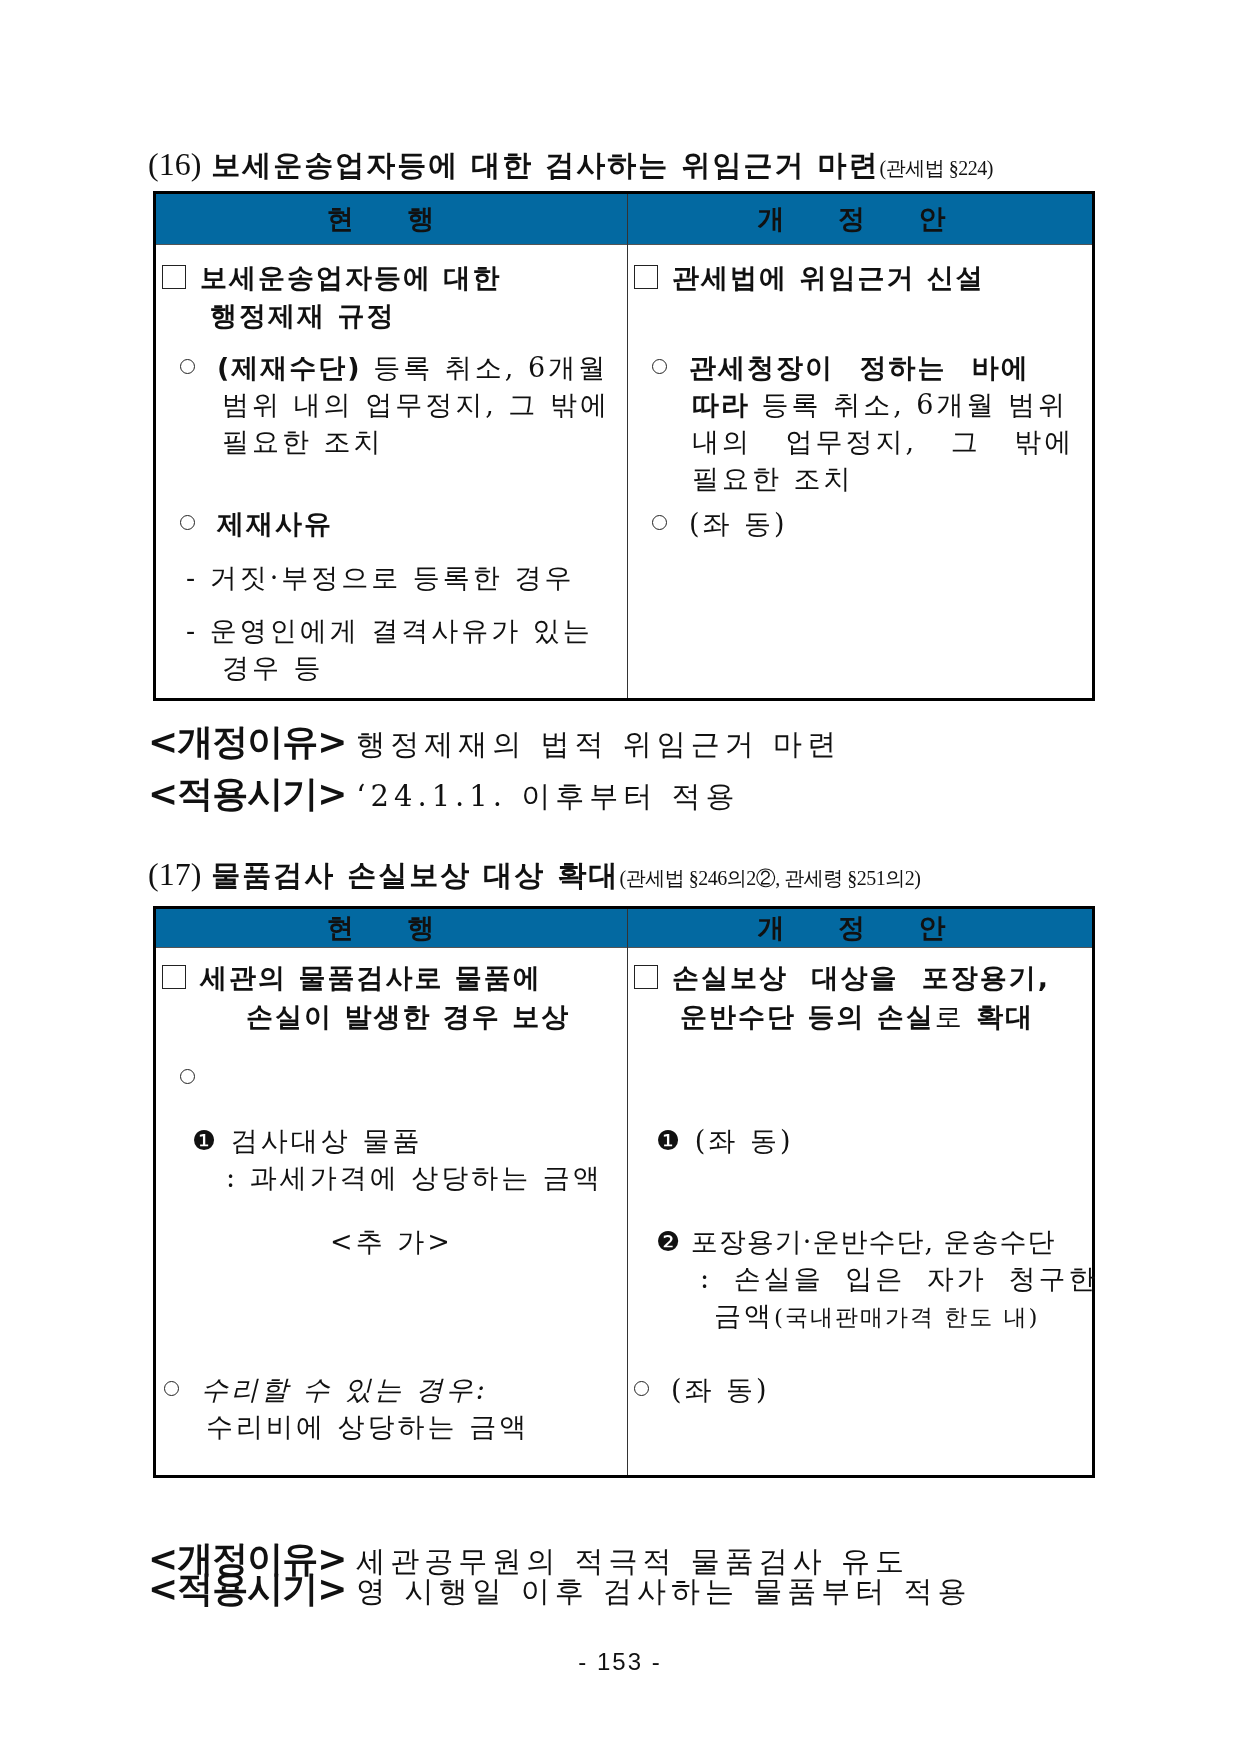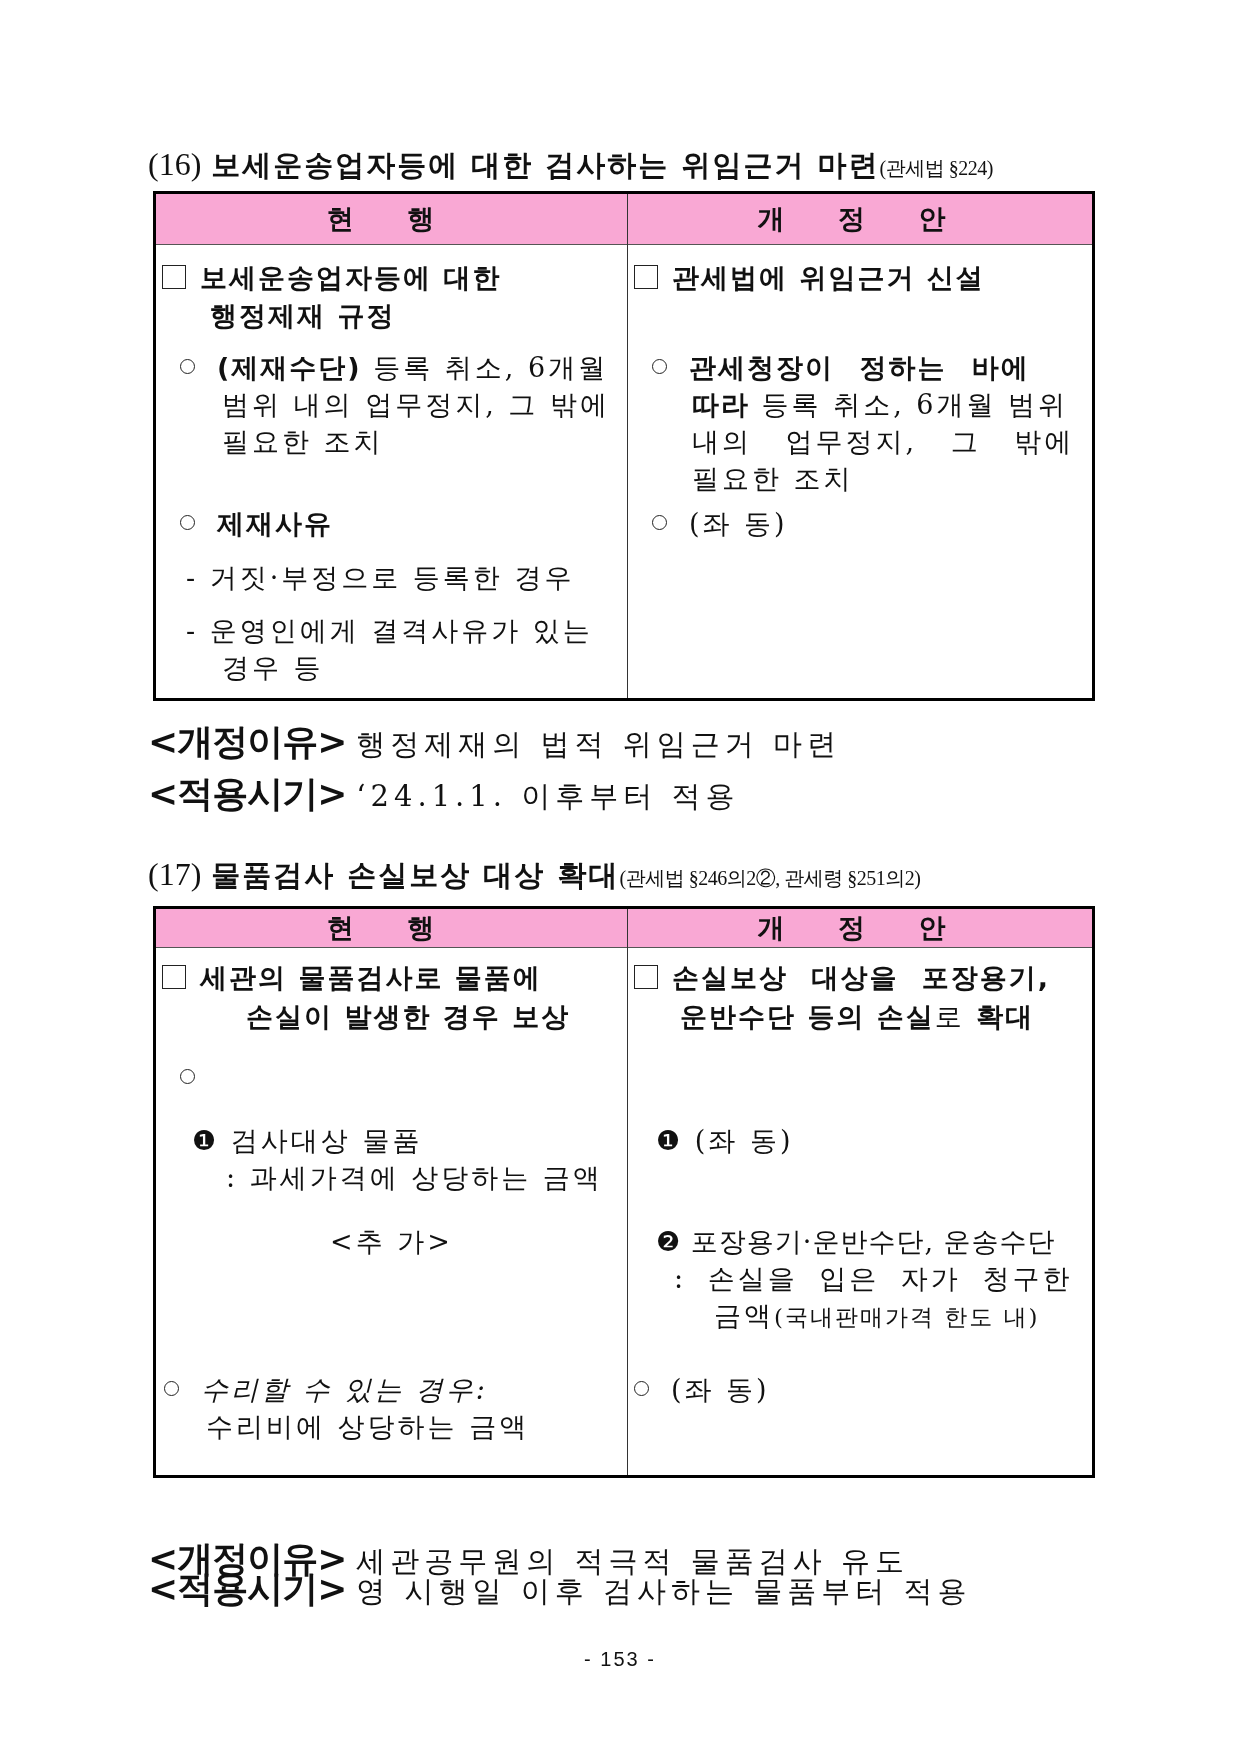--- a/index.html
+++ b/index.html
@@ -6,35 +6,35 @@
   body { width:1240px; height:1753px; position:relative; overflow:hidden;
          font-family:"DejaVu Serif", "Liberation Serif", serif; color:#111; }
   .abs { position:absolute; }
   .sec-title { left:148px; font-size:31px; white-space:nowrap; letter-spacing:0; }
   .sec-title .num { font-family:"Liberation Serif", serif; font-size:32px; }
   .sec-title .main { font-family:"DejaVu Sans", sans-serif; font-weight:bold; font-size:29px; letter-spacing:2px; }
   .sec-title .ref { font-family:"Liberation Serif", serif; font-size:20px; letter-spacing:-0.5px; }
 
   .tbl { position:absolute; left:153px; width:942px; border:3px solid #000; box-sizing:border-box; }
   .tbl .vline { position:absolute; top:0; bottom:0; left:471px; border-left:1px solid #333; }
-  .tbl .hdr { position:absolute; left:0; right:0; top:0; background:#f9a8d4; border-bottom:1px solid #555; }
+  .tbl .hdr { position:absolute; left:0; right:0; top:0; background:#0369a1; border-bottom:1px solid #555; }
   .tbl .hdr span { position:absolute; top:0; width:471px; text-align:center;
                    font-family:"DejaVu Sans", sans-serif; font-weight:bold; font-size:27px; letter-spacing:22px; }
 
   .cell { position:absolute; font-size:27px; line-height:37px; white-space:nowrap; }
   .b { font-family:"DejaVu Sans", sans-serif; font-weight:bold; letter-spacing:2px; }
   .n { letter-spacing:3px; }
   .box { display:inline-block; width:22px; height:22px; border:1.5px solid #222; vertical-align:-2px; margin-right:14px; }
   .circ { display:inline-block; width:13px; height:13px; border:1.5px solid #222; border-radius:50%; margin-right:22px; vertical-align:3px; }
   .blk { font-family:"DejaVu Sans", sans-serif; font-size:27px; }
 
   .note { left:148px; font-size:29px; white-space:nowrap; }
   .note .lbl { font-family:"DejaVu Sans", sans-serif; font-weight:bold; font-size:36px; letter-spacing:-1px; }
   .note .txt { letter-spacing:5px; margin-left:10px; }
-  .pageno { left:0; width:1240px; text-align:center; top:1648px; font-family:"Liberation Sans", sans-serif; font-size:20px; letter-spacing:2px; }
+  .pageno { left:0; width:1240px; text-align:center; top:1648px; font-family:"Liberation Sans", sans-serif; font-size:24px; letter-spacing:2px; }
 </style>
 </head>
 <body>
 
 <div class="abs sec-title" style="top:146px;">
   <span class="num">(16)</span>
   <span class="main">보세운송업자등에 대한 검사하는 위임근거 마련</span><span class="ref">(관세법 §224)</span>
 </div>
 
 <div class="tbl" style="top:191px; height:510px;">
@@ -127,21 +127,21 @@
 
   <div class="cell n" style="left:500px; top:213px;">
     <span class="blk">❶</span>
     <span>(좌 동)</span>
   </div>
 
   <div class="cell" style="left:500px; top:314px; letter-spacing:1px;">
     <span class="blk">❷</span>
     <span>포장용기·운반수단, 운송수단</span>
   </div>
-  <div class="cell n" style="left:518px; top:351px; word-spacing:10px;">: 손실을 입은 자가 청구한</div>
+  <div class="cell n" style="left:544px; top:351px; word-spacing:10px;">: 손실을 입은 자가 청구한</div>
   <div class="cell n" style="left:558px; top:388px;">
     <span>금액</span><span style="font-size:23px; letter-spacing:2px;">(국내판매가격 한도 내)</span>
   </div>
 
   <div class="cell n" style="left:478px; top:462px;">
     <span class="circ"></span><span>(좌 동)</span>
   </div>
 </div>
 
 <div class="abs note" style="top:1499px;margin-top:36px;">

